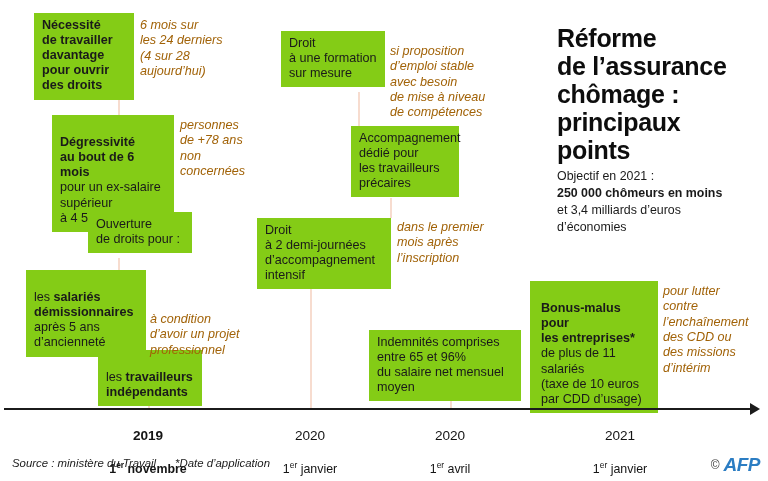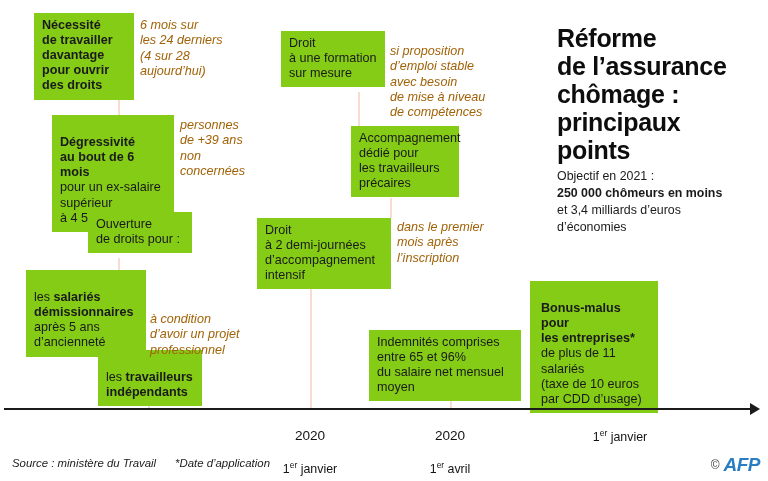--- a/index.html
+++ b/index.html
@@ -148,21 +148,21 @@
 
   <div class="box" style="left:52px;top:115px;width:122px;">
     <span class="b">Dégressivité
 au bout de 6 mois</span>
 <span>pour un ex-salaire
 supérieur
 à 4 500€/mois</span>
   </div>
 
   <div class="note" style="left:180px;top:118px;width:100px;">personnes
-de +39 ans
+de +78 ans
 non
 concernées</div>
 
   <div class="box" style="left:88px;top:212px;width:104px;">Ouverture
 de droits pour :</div>
 
   <div class="box" style="left:26px;top:270px;width:120px;">
     <span>les </span><span class="b">salariés</span>
 <span class="b">démissionnaires</span>
 <span>après 5 ans
@@ -208,49 +208,60 @@
 moyen</div>
 
   <div class="box" style="left:530px;top:281px;width:128px;padding-left:11px;">
     <span class="b">Bonus-malus pour
 les entreprises*</span>
 <span>de plus de 11 salariés
 (taxe de 10 euros
 par CDD d’usage)</span>
   </div>
 
+  <div class="note" style="left:663px;top:284px;width:102px;">pour lutter
+contre
+l’enchaînement
+des CDD  ou
+des missions
+d’intérim</div>
 
   <div id="title">Réforme
 de l’assurance
 chômage :
 principaux
 points</div>
 
   <div id="subtitle">
     <div>Objectif en 2021 :</div>
     <div class="strong">250 000 chômeurs en moins</div>
     <div>et 3,4 milliards d’euros</div>
     <div>d’économies</div>
   </div>
 
   <div id="axis-line"></div>
   <div id="axis-arrow"></div>
 
+  <div class="tick-label bold" style="left:98px;top:412px;width:100px;">
+    <span class="yr">2019</span>
+    <span><span>1</span><sup>er</sup><span> novembre</span></span>
+  </div>
 
   <div class="tick-label" style="left:260px;top:412px;width:100px;">
     <span class="yr">2020</span>
     <span><span>1</span><sup>er</sup><span> janvier</span></span>
   </div>
 
   <div class="tick-label" style="left:400px;top:412px;width:100px;">
     <span class="yr">2020</span>
     <span><span>1</span><sup>er</sup><span> avril</span></span>
   </div>
 
   <div class="tick-label" style="left:570px;top:412px;width:100px;">
+    <span class="yr">2021</span>
     <span><span>1</span><sup>er</sup><span> janvier</span></span>
   </div>
 
   <div id="source">Source : ministère du Travail</div>
   <div id="datenote">*Date d’application</div>
   <div id="afp">
     <span class="copy">©</span>
     <span class="mark">AFP</span>
   </div>
 

